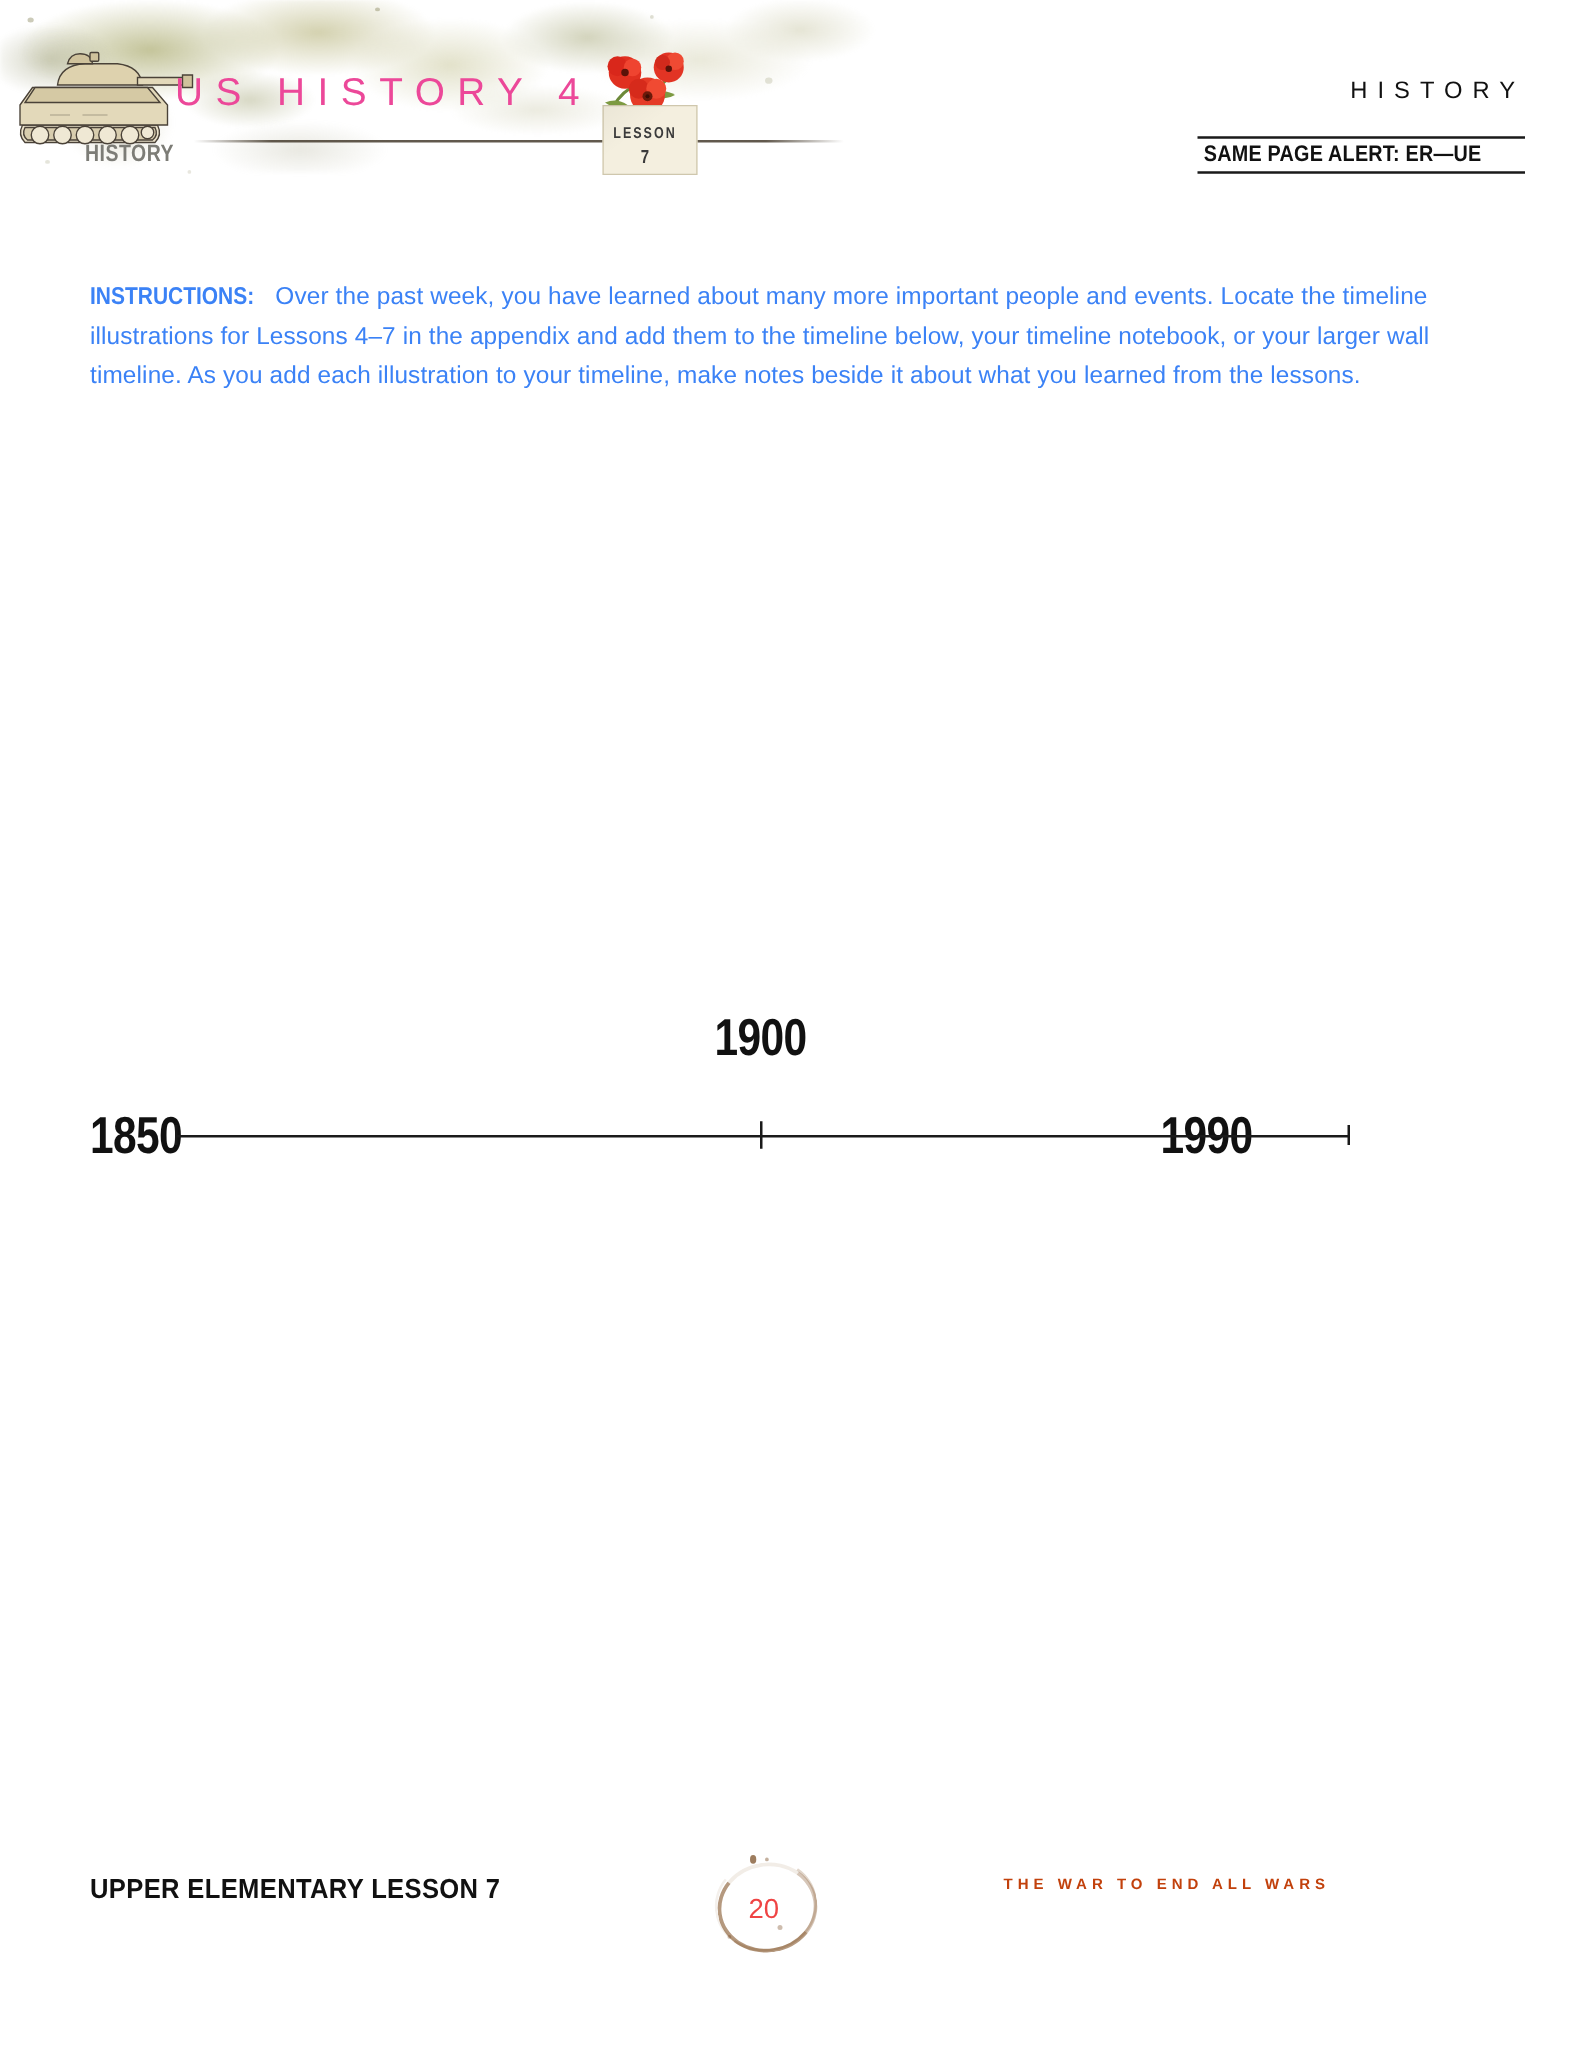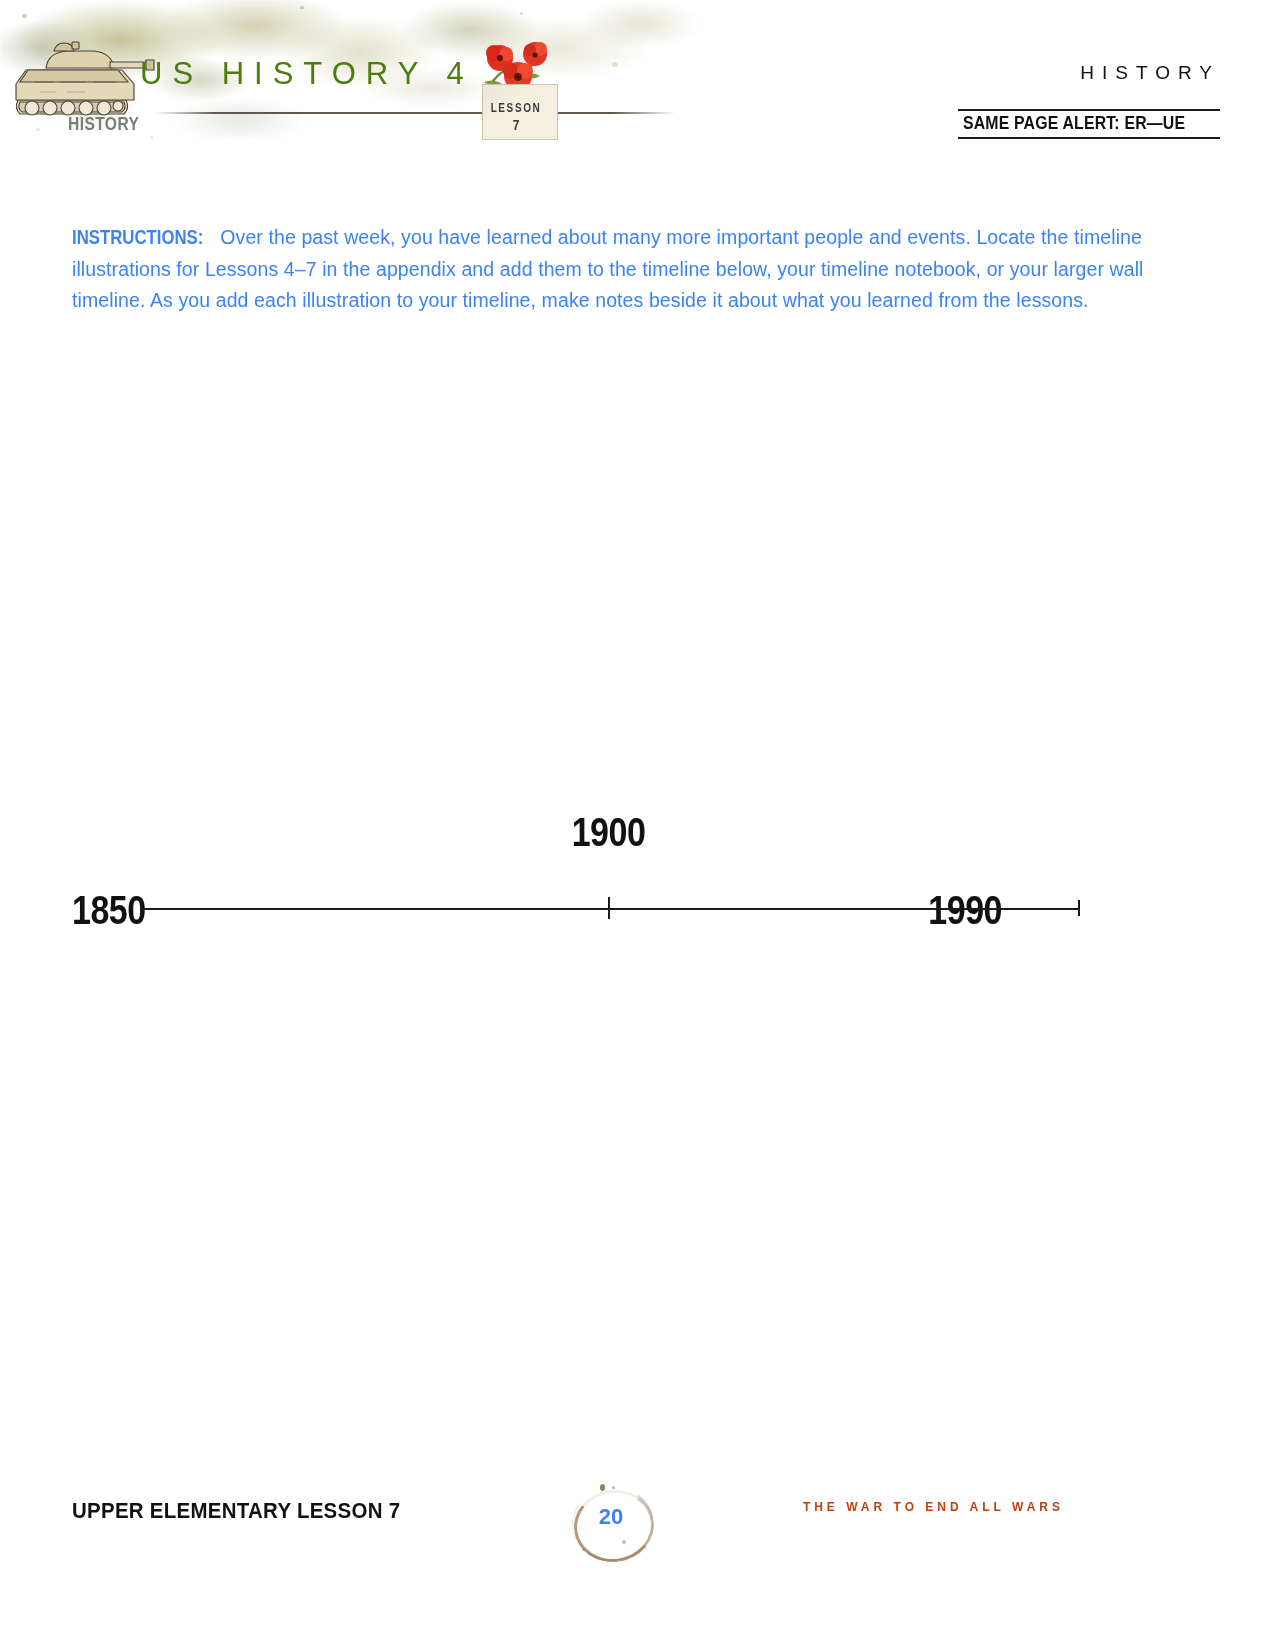--- a/index.html
+++ b/index.html
@@ -46,21 +46,21 @@
 
   
   .title-rule{
     position:absolute;left:155px;top:112px;width:520px;height:2px;
     background:linear-gradient(to right, rgba(60,52,40,0), rgba(70,60,46,.85) 12%, rgba(70,60,46,.85) 88%, rgba(60,52,40,0));
   }
 
   #main-title{
     position:absolute;left:140px;top:56px;
     font-size:31px;letter-spacing:10px;font-weight:400;
-    color:#4d7c0f;white-space:nowrap;
+    color:#ec4899;white-space:nowrap;
     font-family:"Liberation Sans", sans-serif;
   }
   #sub-title{
     position:absolute;left:68px;top:113px;
     font-size:19px;font-weight:bold;letter-spacing:.5px;
     color:#7c7c76;
     transform:scaleX(.82);transform-origin:left center;
   }
 
   
@@ -155,22 +155,22 @@
     border-right-color:rgba(120,70,22,.30);
     transform:rotate(-8deg);
   }
   #coffee-ring:after{
     content:"";position:absolute;left:-5px;top:-6px;width:78px;height:70px;
     border:2px solid rgba(120,70,22,.22);border-radius:50%;
     border-top-color:transparent;border-left-color:rgba(120,70,22,.08);
   }
   .coffee-dot{position:absolute;border-radius:50%;background:rgba(110,62,18,.68);}
   #page-num{
-    position:absolute;left:0;top:22px;width:110px;text-align:center;
-    font-size:22px;font-weight:bold;color:#3b82f6;
+    position:absolute;left:0;top:32px;width:110px;text-align:center;
+    font-size:22px;font-weight:normal;color:#ef4444;
   }
 </style>
 </head>
 <body>
 
 <div id="header">
 
   <div class="wash wash-a"></div>
   <div class="wash wash-b"></div>
 

